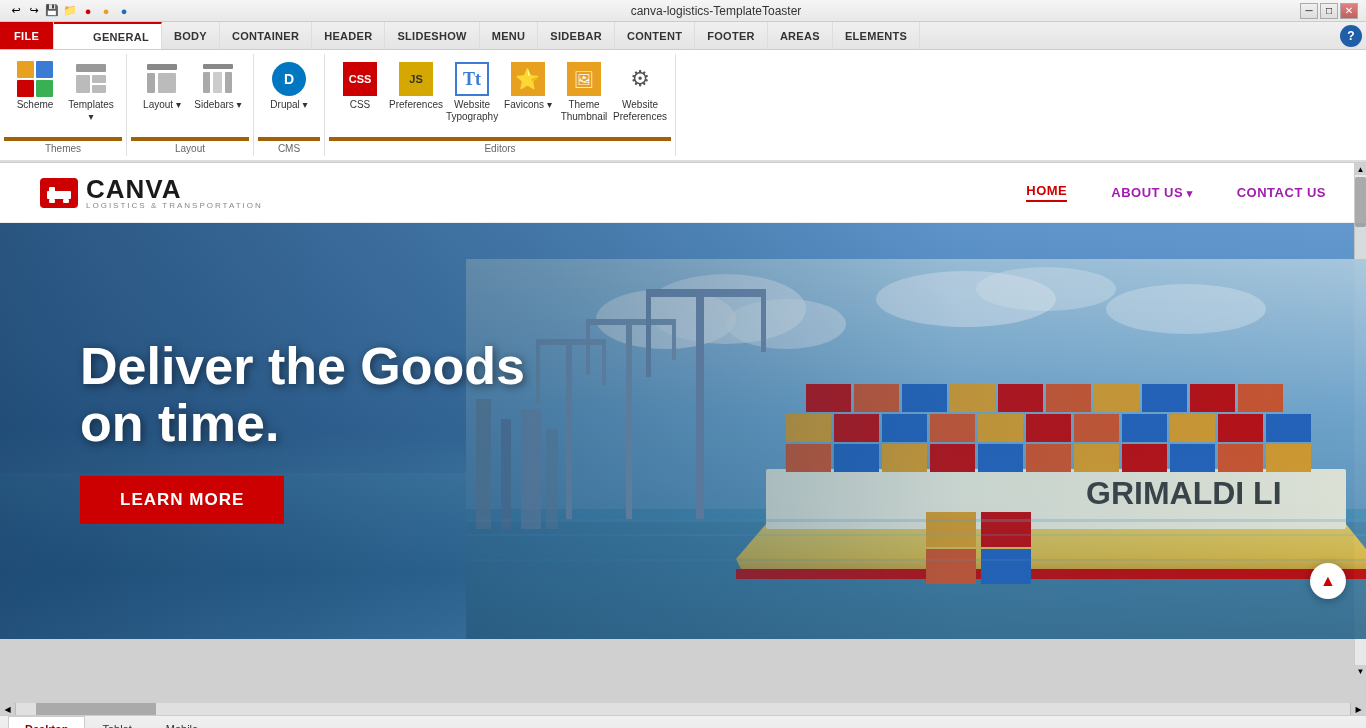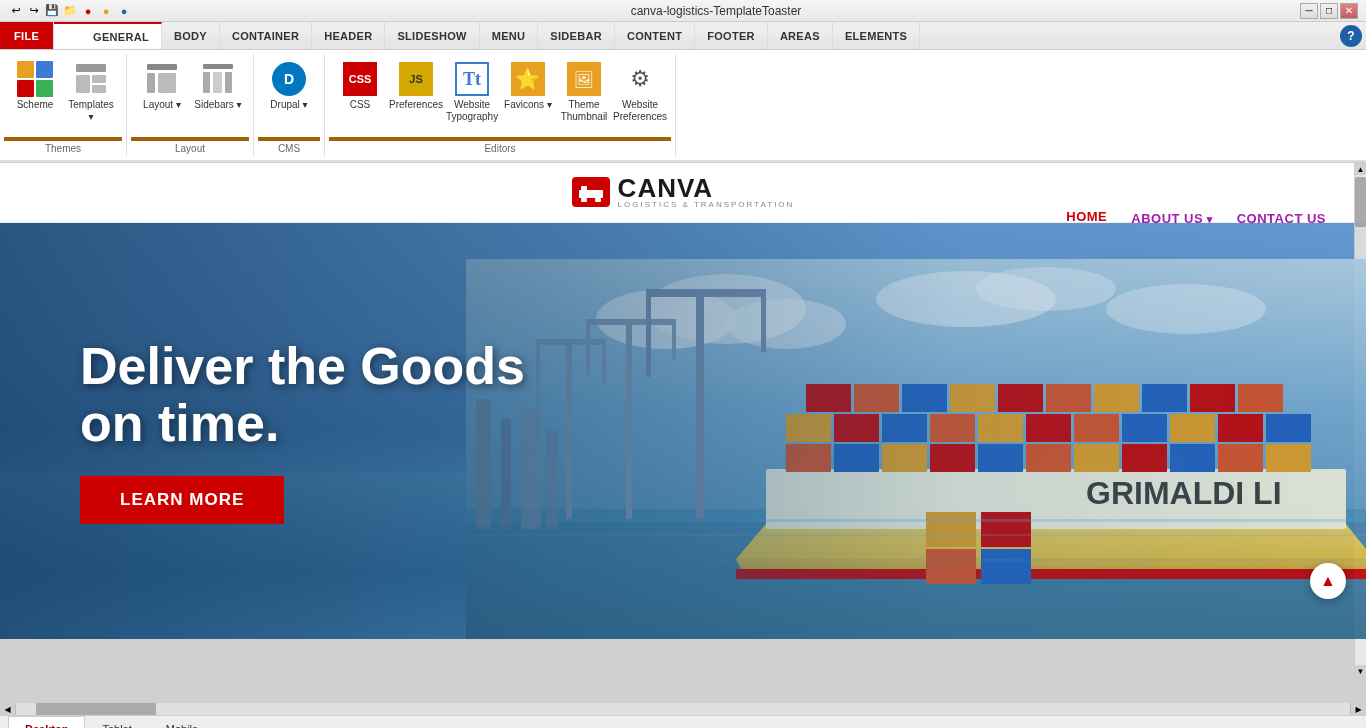--- a/index.html
+++ b/index.html
@@ -151,21 +151,20 @@
     }
 
     
     .site-nav {
       display: flex;
       align-items: center;
       padding: 12px 40px;
       background: white;
       border-bottom: 1px solid #eee;
       height: 60px;
-      flex-direction: column;
     }
     .site-logo {
       display: flex;
       align-items: center;
       gap: 8px;
     }
     .logo-icon {
       width: 38px; height: 30px;
       background: #c00;
       border-radius: 4px;
@@ -173,21 +172,21 @@
       font-size: 18px;
     }
     .logo-text { display: flex; flex-direction: column; line-height: 1; }
     .logo-main { font-size: 26px; font-weight: 900; color: #1a1a1a; letter-spacing: 1px; }
     .logo-sub { font-size: 8px; color: #888; letter-spacing: 2px; text-transform: uppercase; }
 
     .site-nav-links {
       margin-left: auto;
       display: flex;
       align-items: center;
-      gap: 24px;
+      gap: 44px;
     }
     .nav-link {
       font-size: 13px;
       font-weight: 600;
       color: #a21caf;
       text-decoration: none;
       letter-spacing: 0.5px;
       cursor: pointer;
     }
     .nav-link.active {

